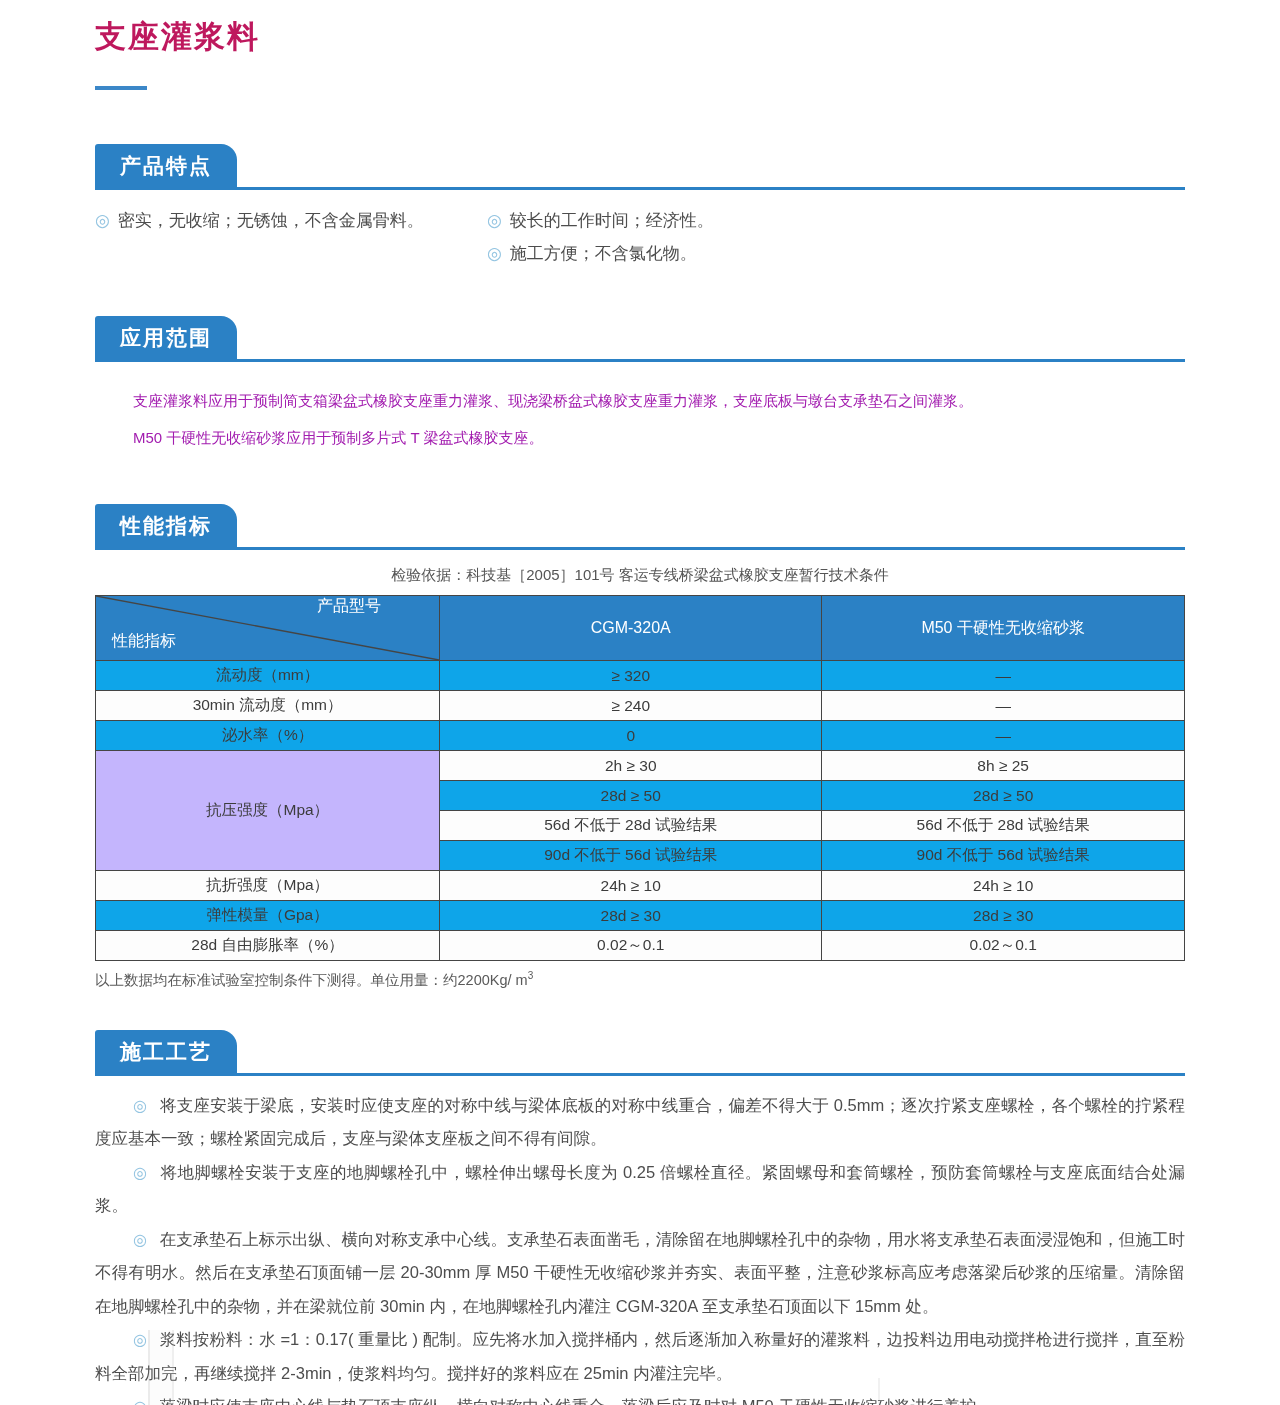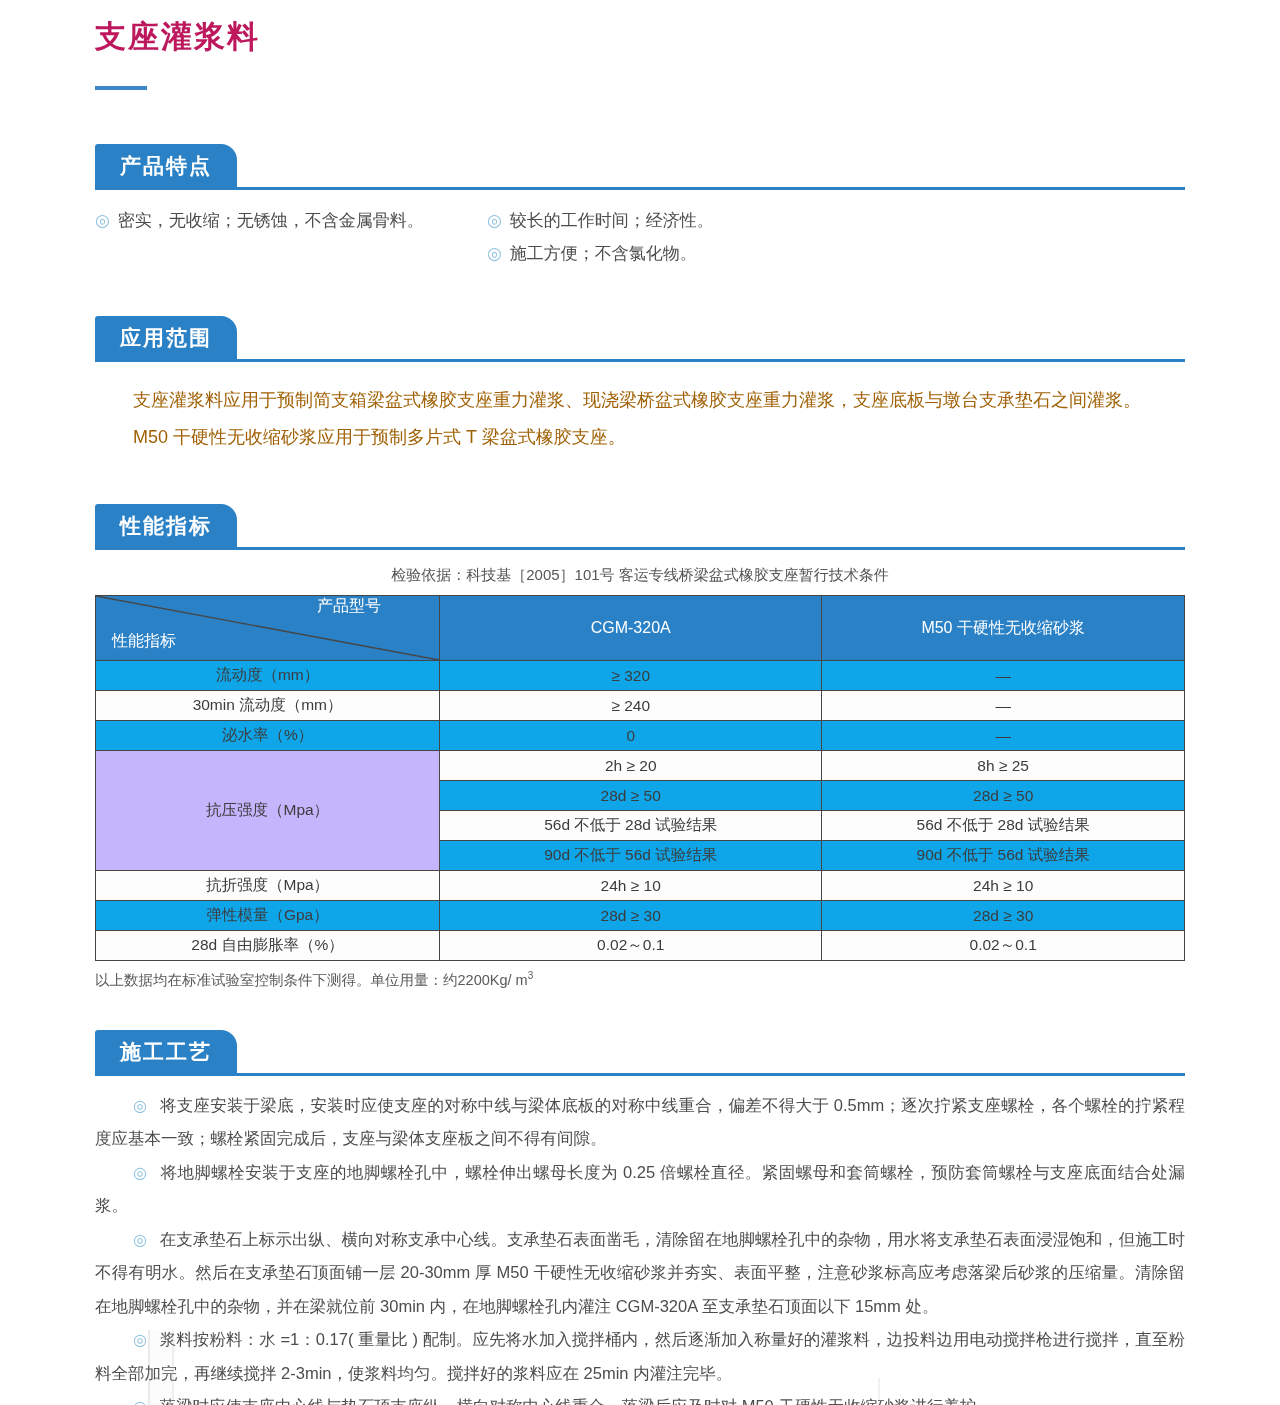--- a/index.html
+++ b/index.html
@@ -14,21 +14,21 @@
   .sec-tab { display:inline-block; background:#2b81c5; color:#ffffff; font-weight:bold;
     font-size:21px; letter-spacing:2px; padding:8px 25px 7px 25px; border-radius:3px 16px 0 0;font-family:Liberation Serif, serif; }
 
   .blt { color:#93c4e1; font-size:17px; margin-right:8px; }
 
   .feat { margin-top:14px; display:flex; }
   .feat .col { width:392px; }
   .feat .col + .col { width:auto; }
   .feat-item { font-size:17px; color:#4d4d4d; line-height:33px; white-space:nowrap; }
 
-  .app-text { margin-top:20px; padding-left:38px; font-size:18px; color:#a16207; line-height:37px; }
+  .app-text { margin-top:20px; padding-left:38px; font-size:15px; color:#a21caf; line-height:37px; }
 
   .basis { margin-top:16px; text-align:center; font-size:15px; color:#555; }
 
   table.perf { margin-top:10px; width:100%; border-collapse:collapse; table-layout:fixed; }
   table.perf th, table.perf td { border:1px solid #454545; text-align:center;
     font-size:15.5px; color:#3c3c3c; font-weight:normal; }
   table.perf { border:1.5px solid #454545; }
   table.perf thead th { background:#2b81c5; color:#ffffff; height:65px; font-size:16px; }
   table.perf td { height:30px; background:#fdfdfd; }
   table.perf tr.g td { background:#0ea5e9;margin-top:12px; }
@@ -121,21 +121,21 @@
         <td>≥ 240</td>
         <td>—</td>
       </tr>
       <tr class="g">
         <td>泌水率（%）</td>
         <td>0</td>
         <td>—</td>
       </tr>
       <tr>
         <td class="lab" rowspan="4">抗压强度（Mpa）</td>
-        <td>2h ≥ 20</td>
+        <td>2h ≥ 30</td>
         <td>8h ≥ 25</td>
       </tr>
       <tr class="g">
         <td>28d ≥ 50</td>
         <td>28d ≥ 50</td>
       </tr>
       <tr>
         <td>56d 不低于 28d 试验结果</td>
         <td>56d 不低于 28d 试验结果</td>
       </tr>

